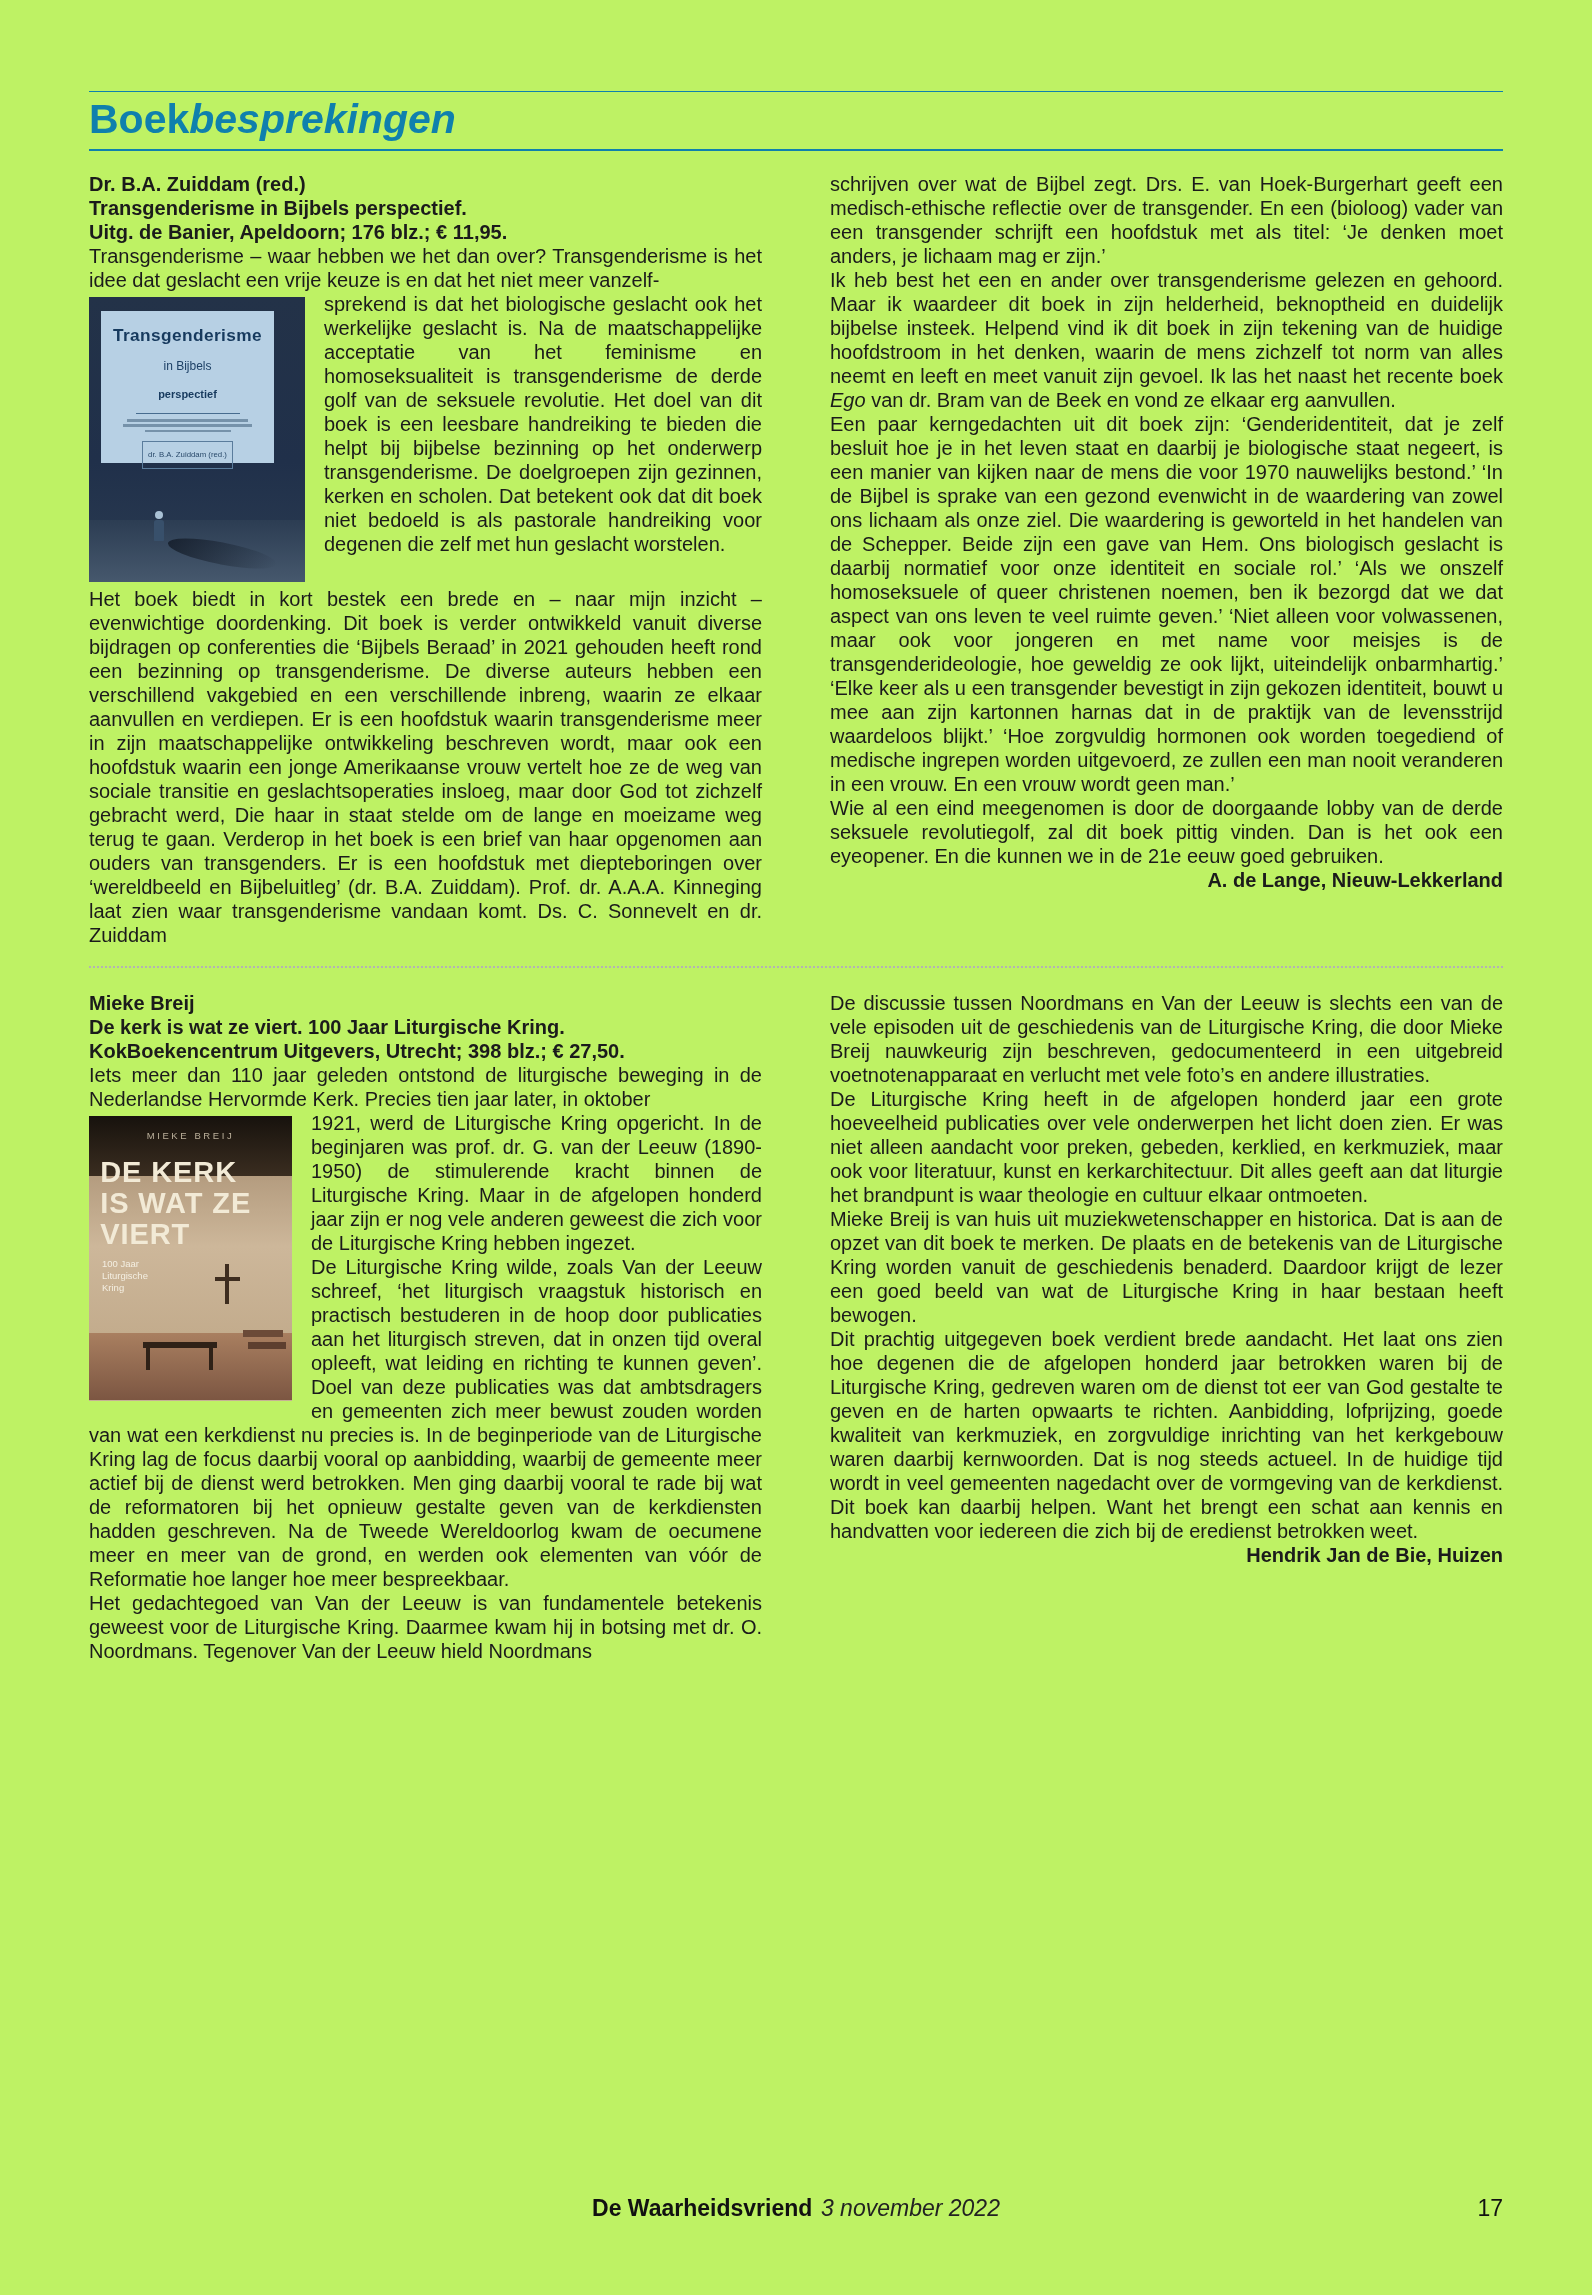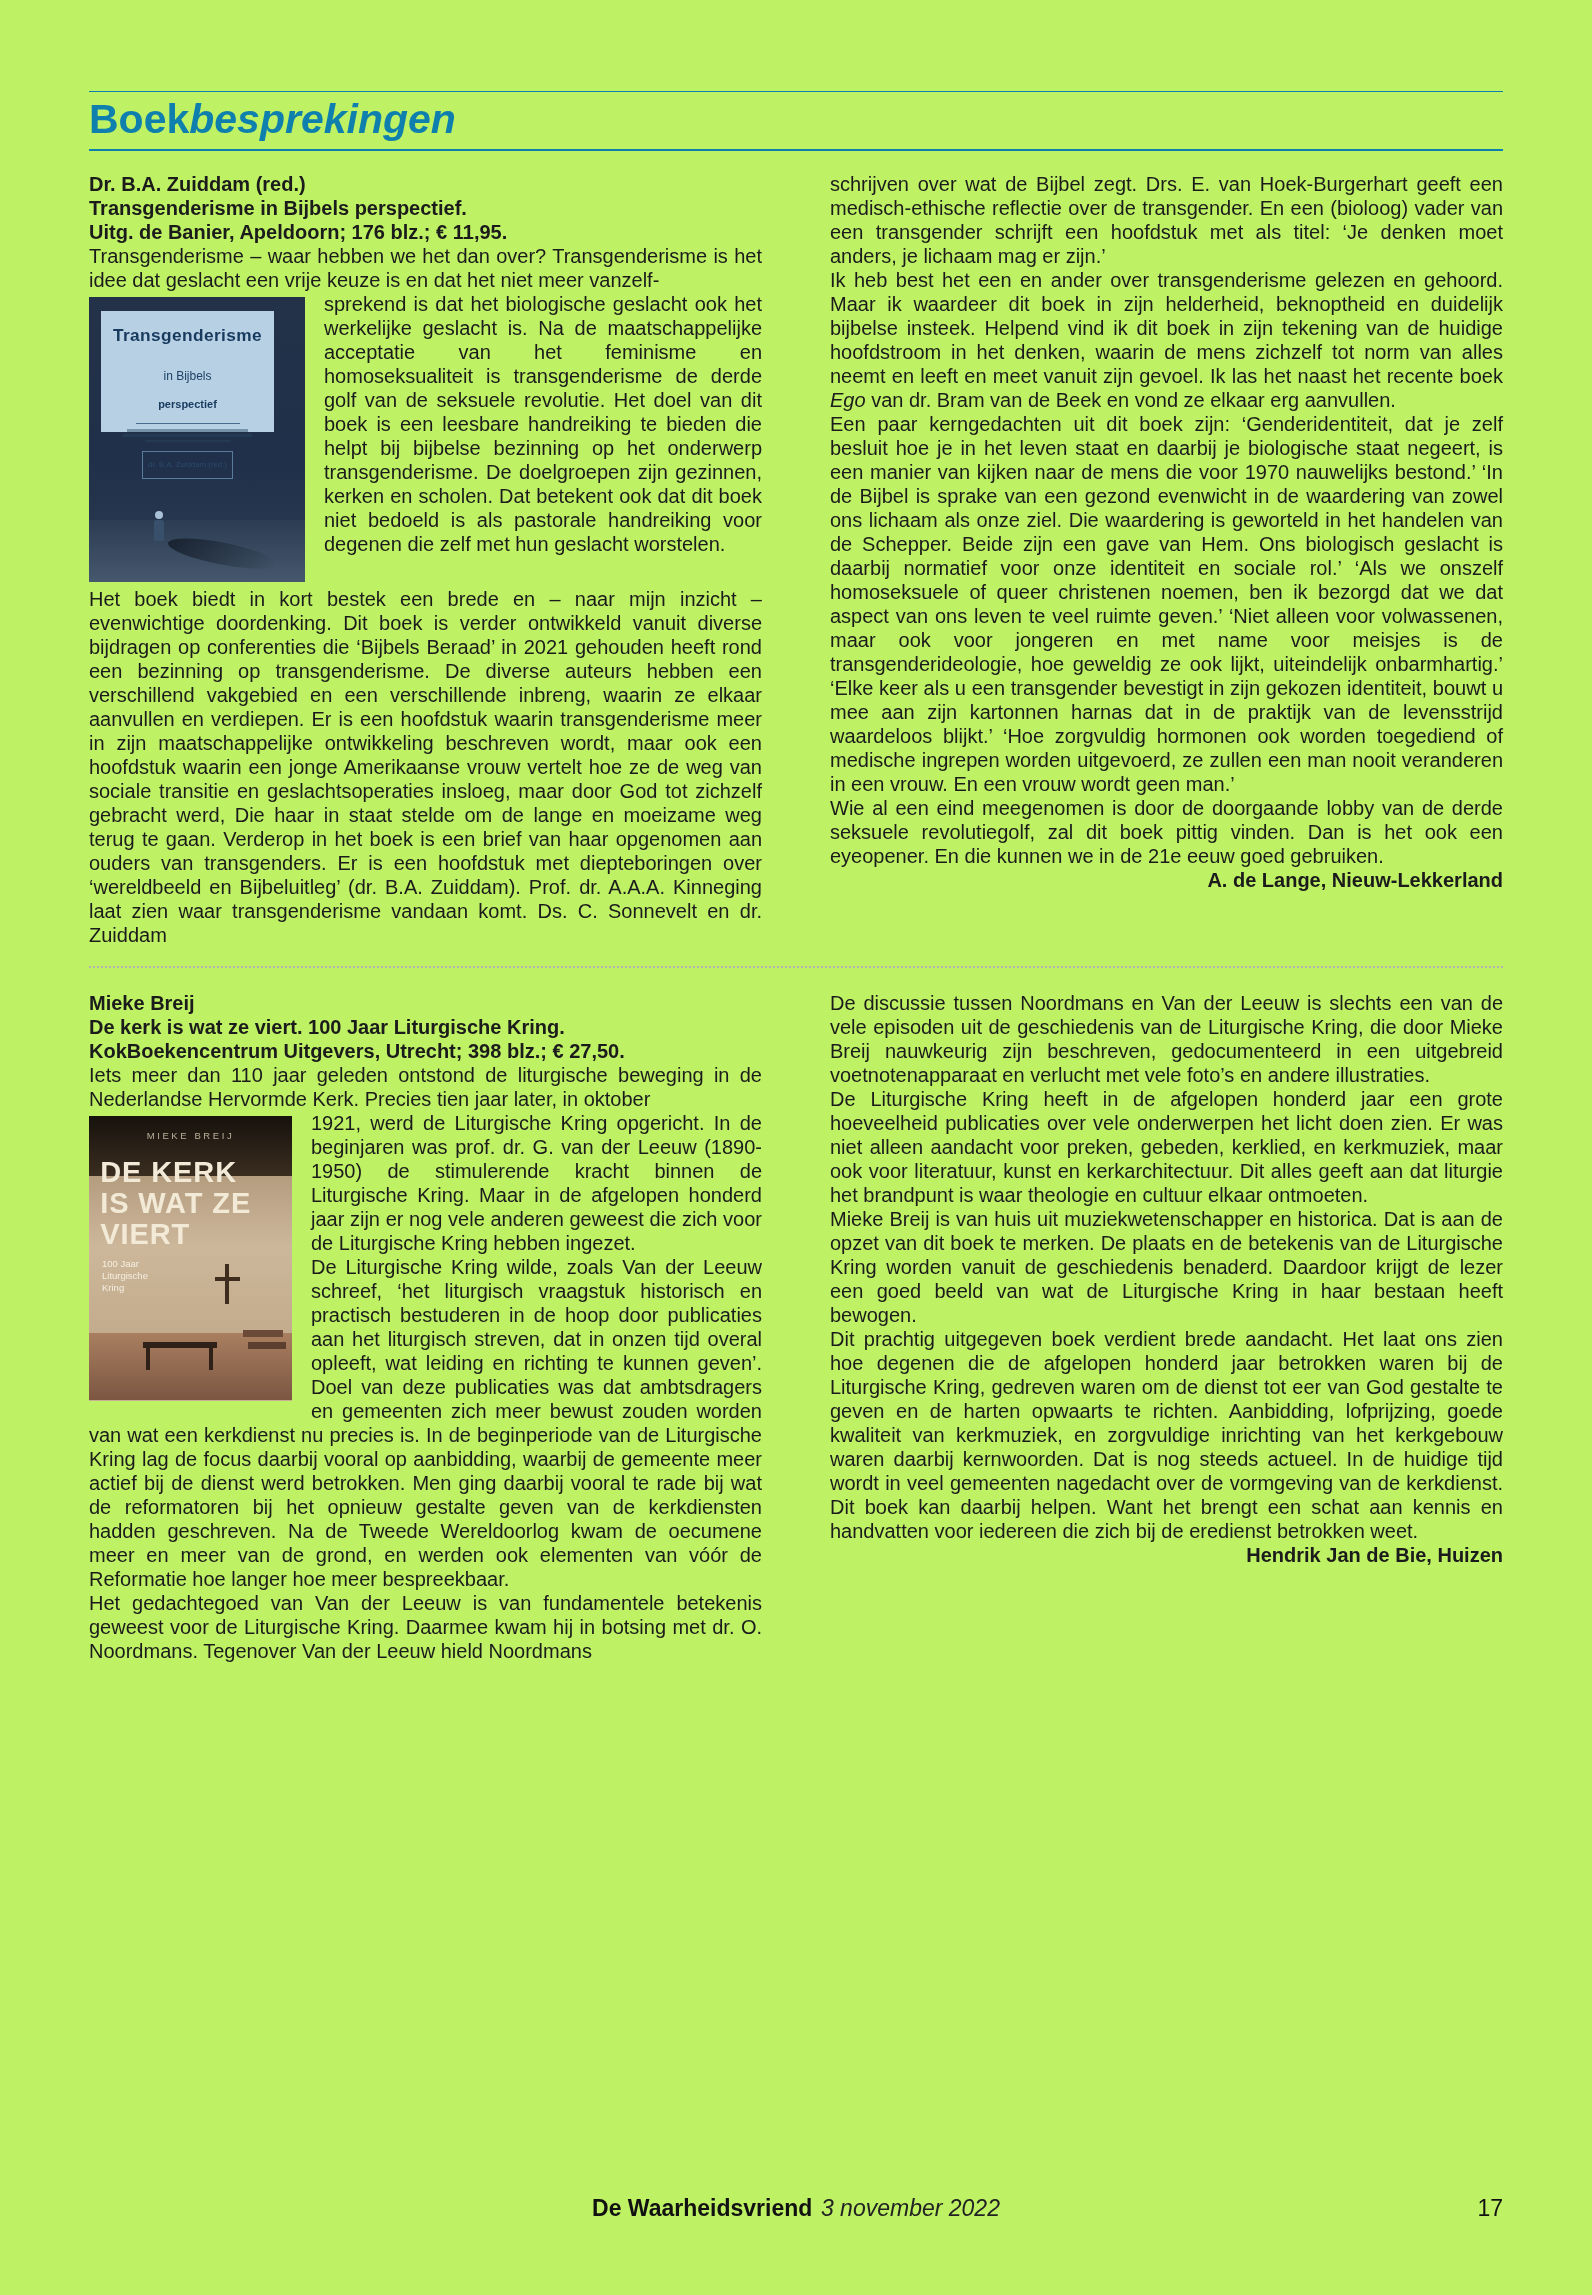--- a/index.html
+++ b/index.html
@@ -29,24 +29,24 @@
   
   .dotted-rule { border-top:2.6px dotted #b3b3b3; margin:19px 0 22.4px 0; }
 
   
   .cover { float:left; margin:5.2px 19px 5.2px 0; position:relative; overflow:hidden; }
 
   
   .cover1 { width:216px; height:285px; background:linear-gradient(180deg,#233248 0%,#20304a 58%,#2b3c52 100%); }
   .c1-floor { position:absolute; left:0; bottom:0; width:100%; height:62px;
               background:linear-gradient(180deg,#2c3d53 0%,#46586d 100%); }
-  .c1-panel { position:absolute; left:12px; top:14px; width:173px; height:121px;
+  .c1-panel { position:absolute; left:12px; top:14px; width:173px; height:152px;
               background:#b7d0e4; text-align:center; }
   .c1-title { margin-top:12px; font-size:17.3px; font-weight:700; color:#173a5e; letter-spacing:0.4px; }
-  .c1-sub1  { margin-top:17px; font-size:12px; color:#1d4066; }
+  .c1-sub1  { margin-top:7px; font-size:12px; color:#1d4066; }
   .c1-sub2  { margin-top:4px; font-size:11px; font-weight:700; color:#173a5e; }
   .c1-rule  { margin:7px auto 5.2px auto; width:104px; border-top:0.9px solid #476c8f; }
   .c1-bar   { margin:2.6px auto 0 auto; height:2.6px; background:rgba(40,70,100,0.45); }
   .c1-b1 { width:121px; } .c1-b2 { width:129px; } .c1-b3 { width:86px; }
   .c1-byline { margin:8.6px auto 0 auto; display:inline-block; padding:0.9px 5.2px;
                border:0.9px solid #5a7c9c; font-size:7.8px; color:#2a4a6b; }
   .c1-shadow { position:absolute; left:79px; top:235px; width:110px; height:22.4px;
                background:linear-gradient(100deg, rgba(6,11,20,0.6), rgba(6,11,20,0));
                border-radius:50%; transform:rotate(11deg); transform-origin:left center; }
   .c1-person { position:absolute; left:64px; top:214px; width:12px; height:31px; }

